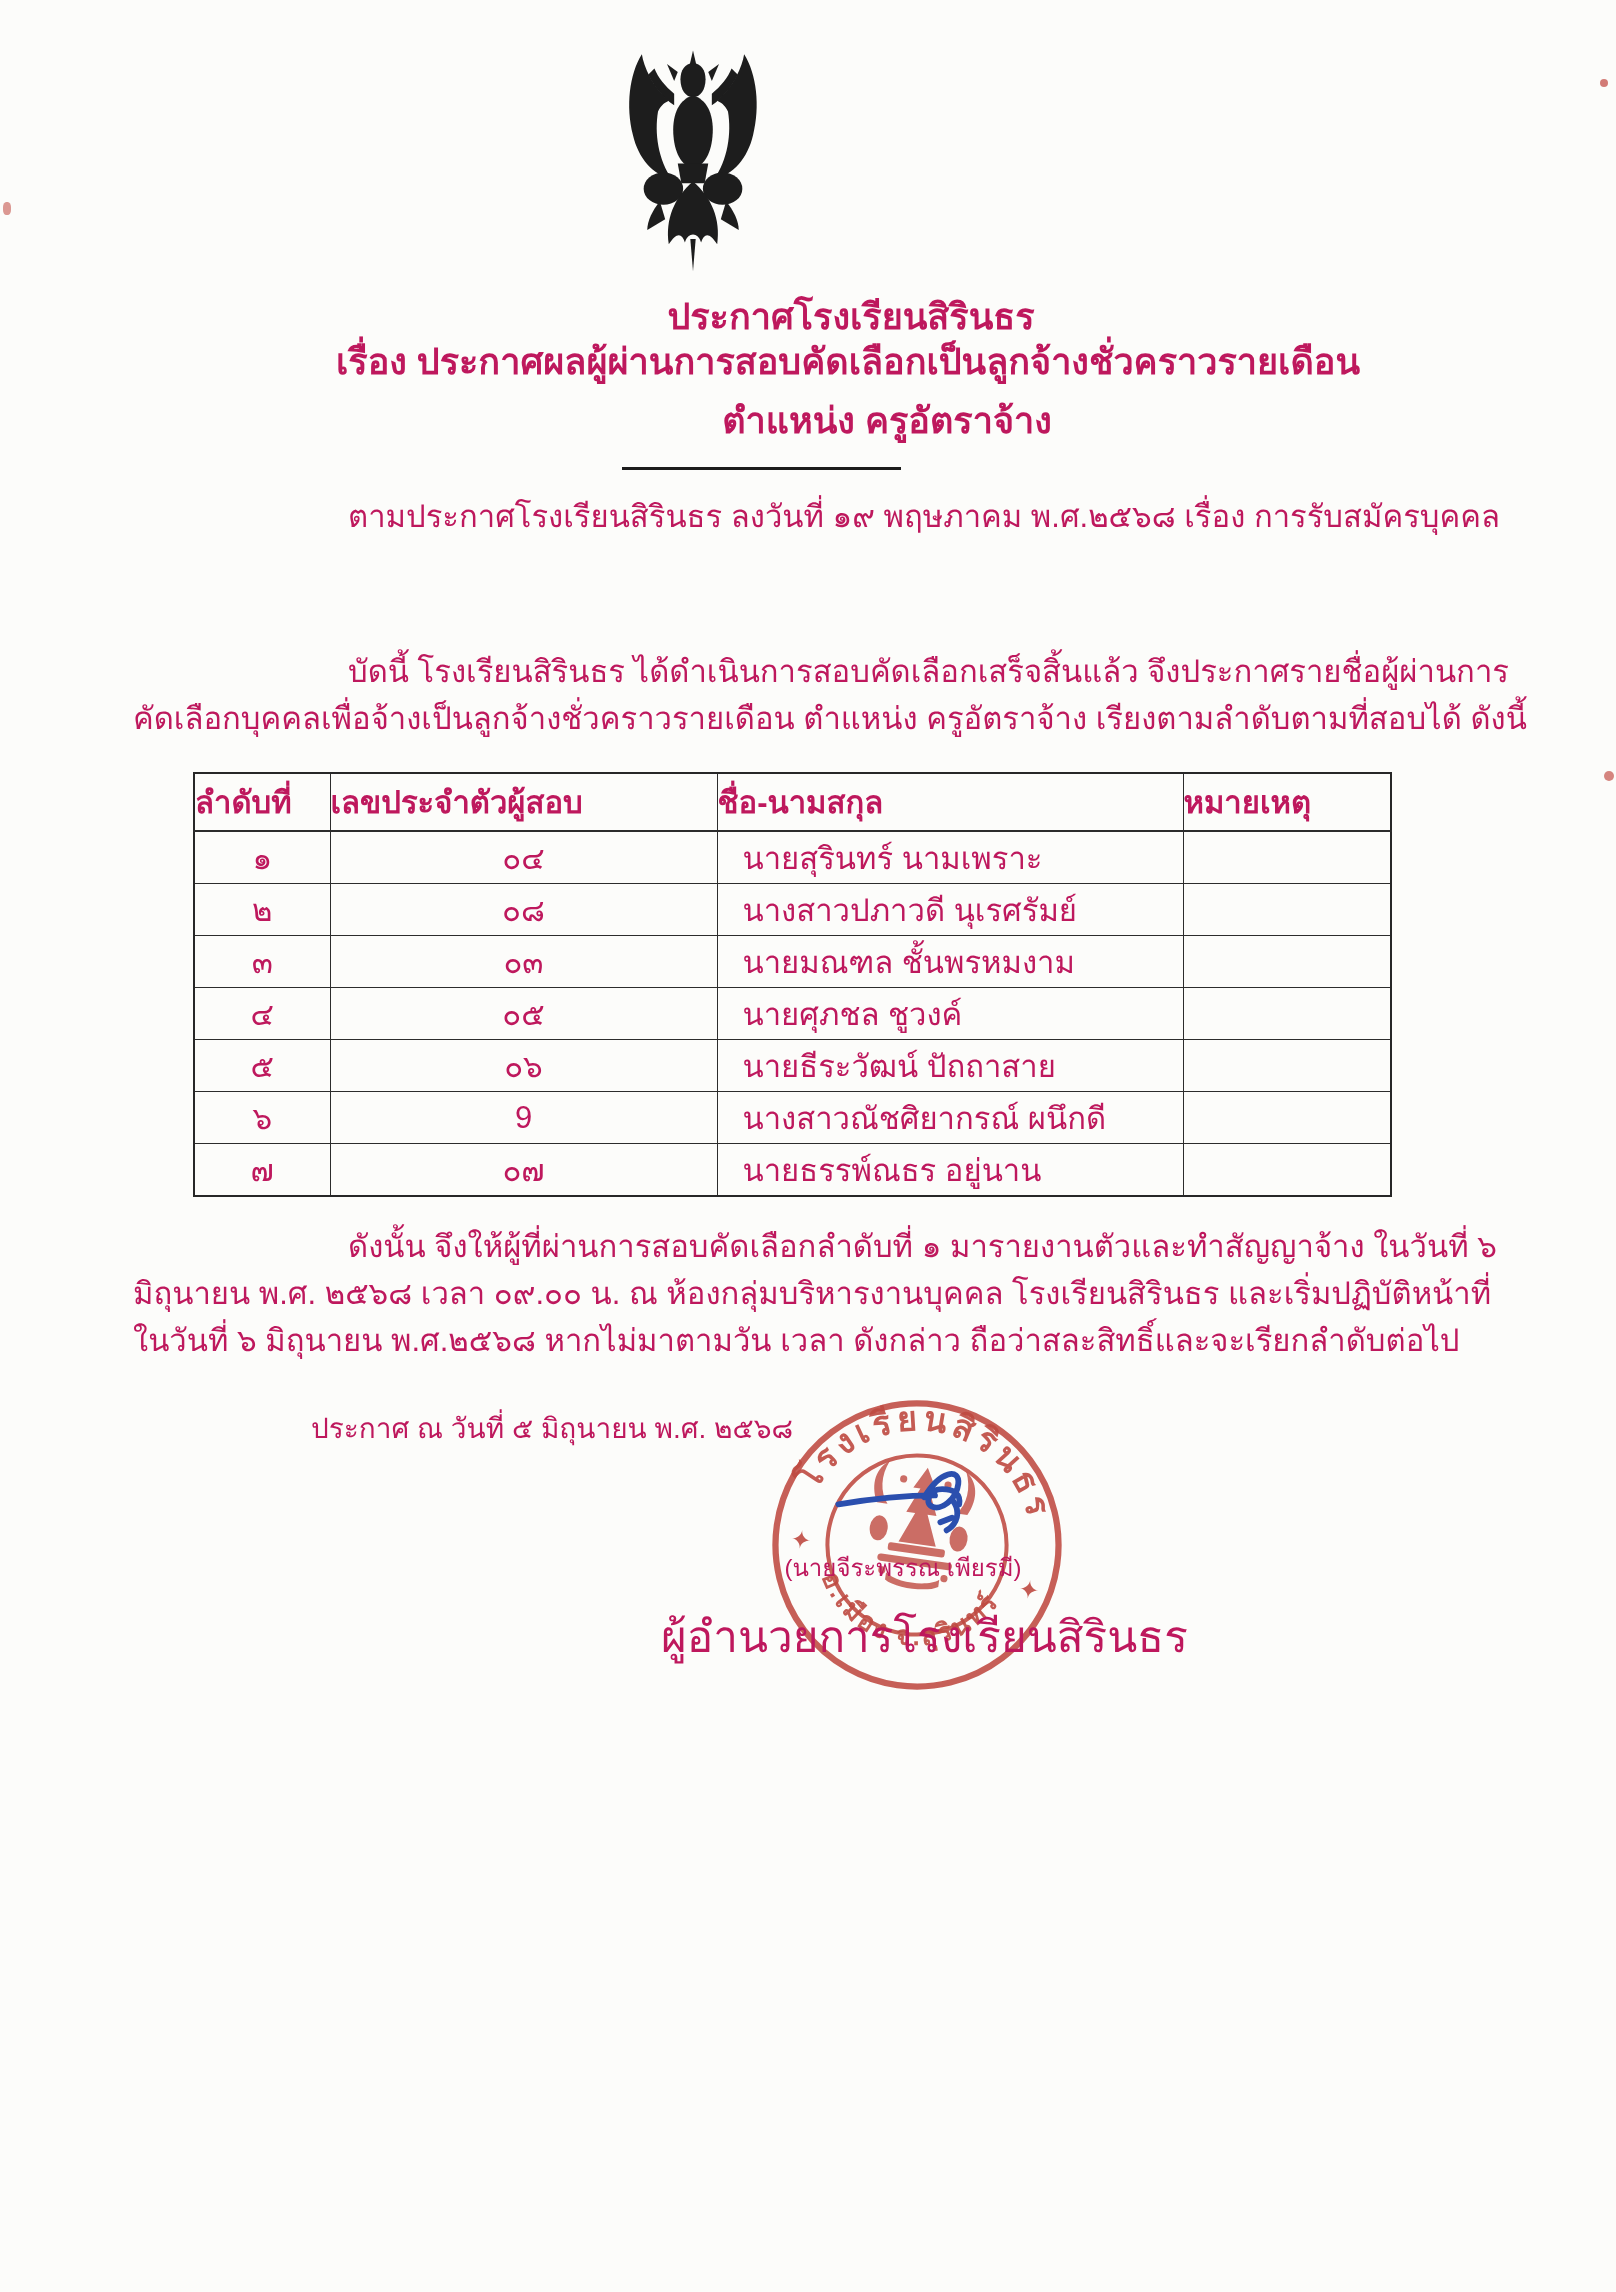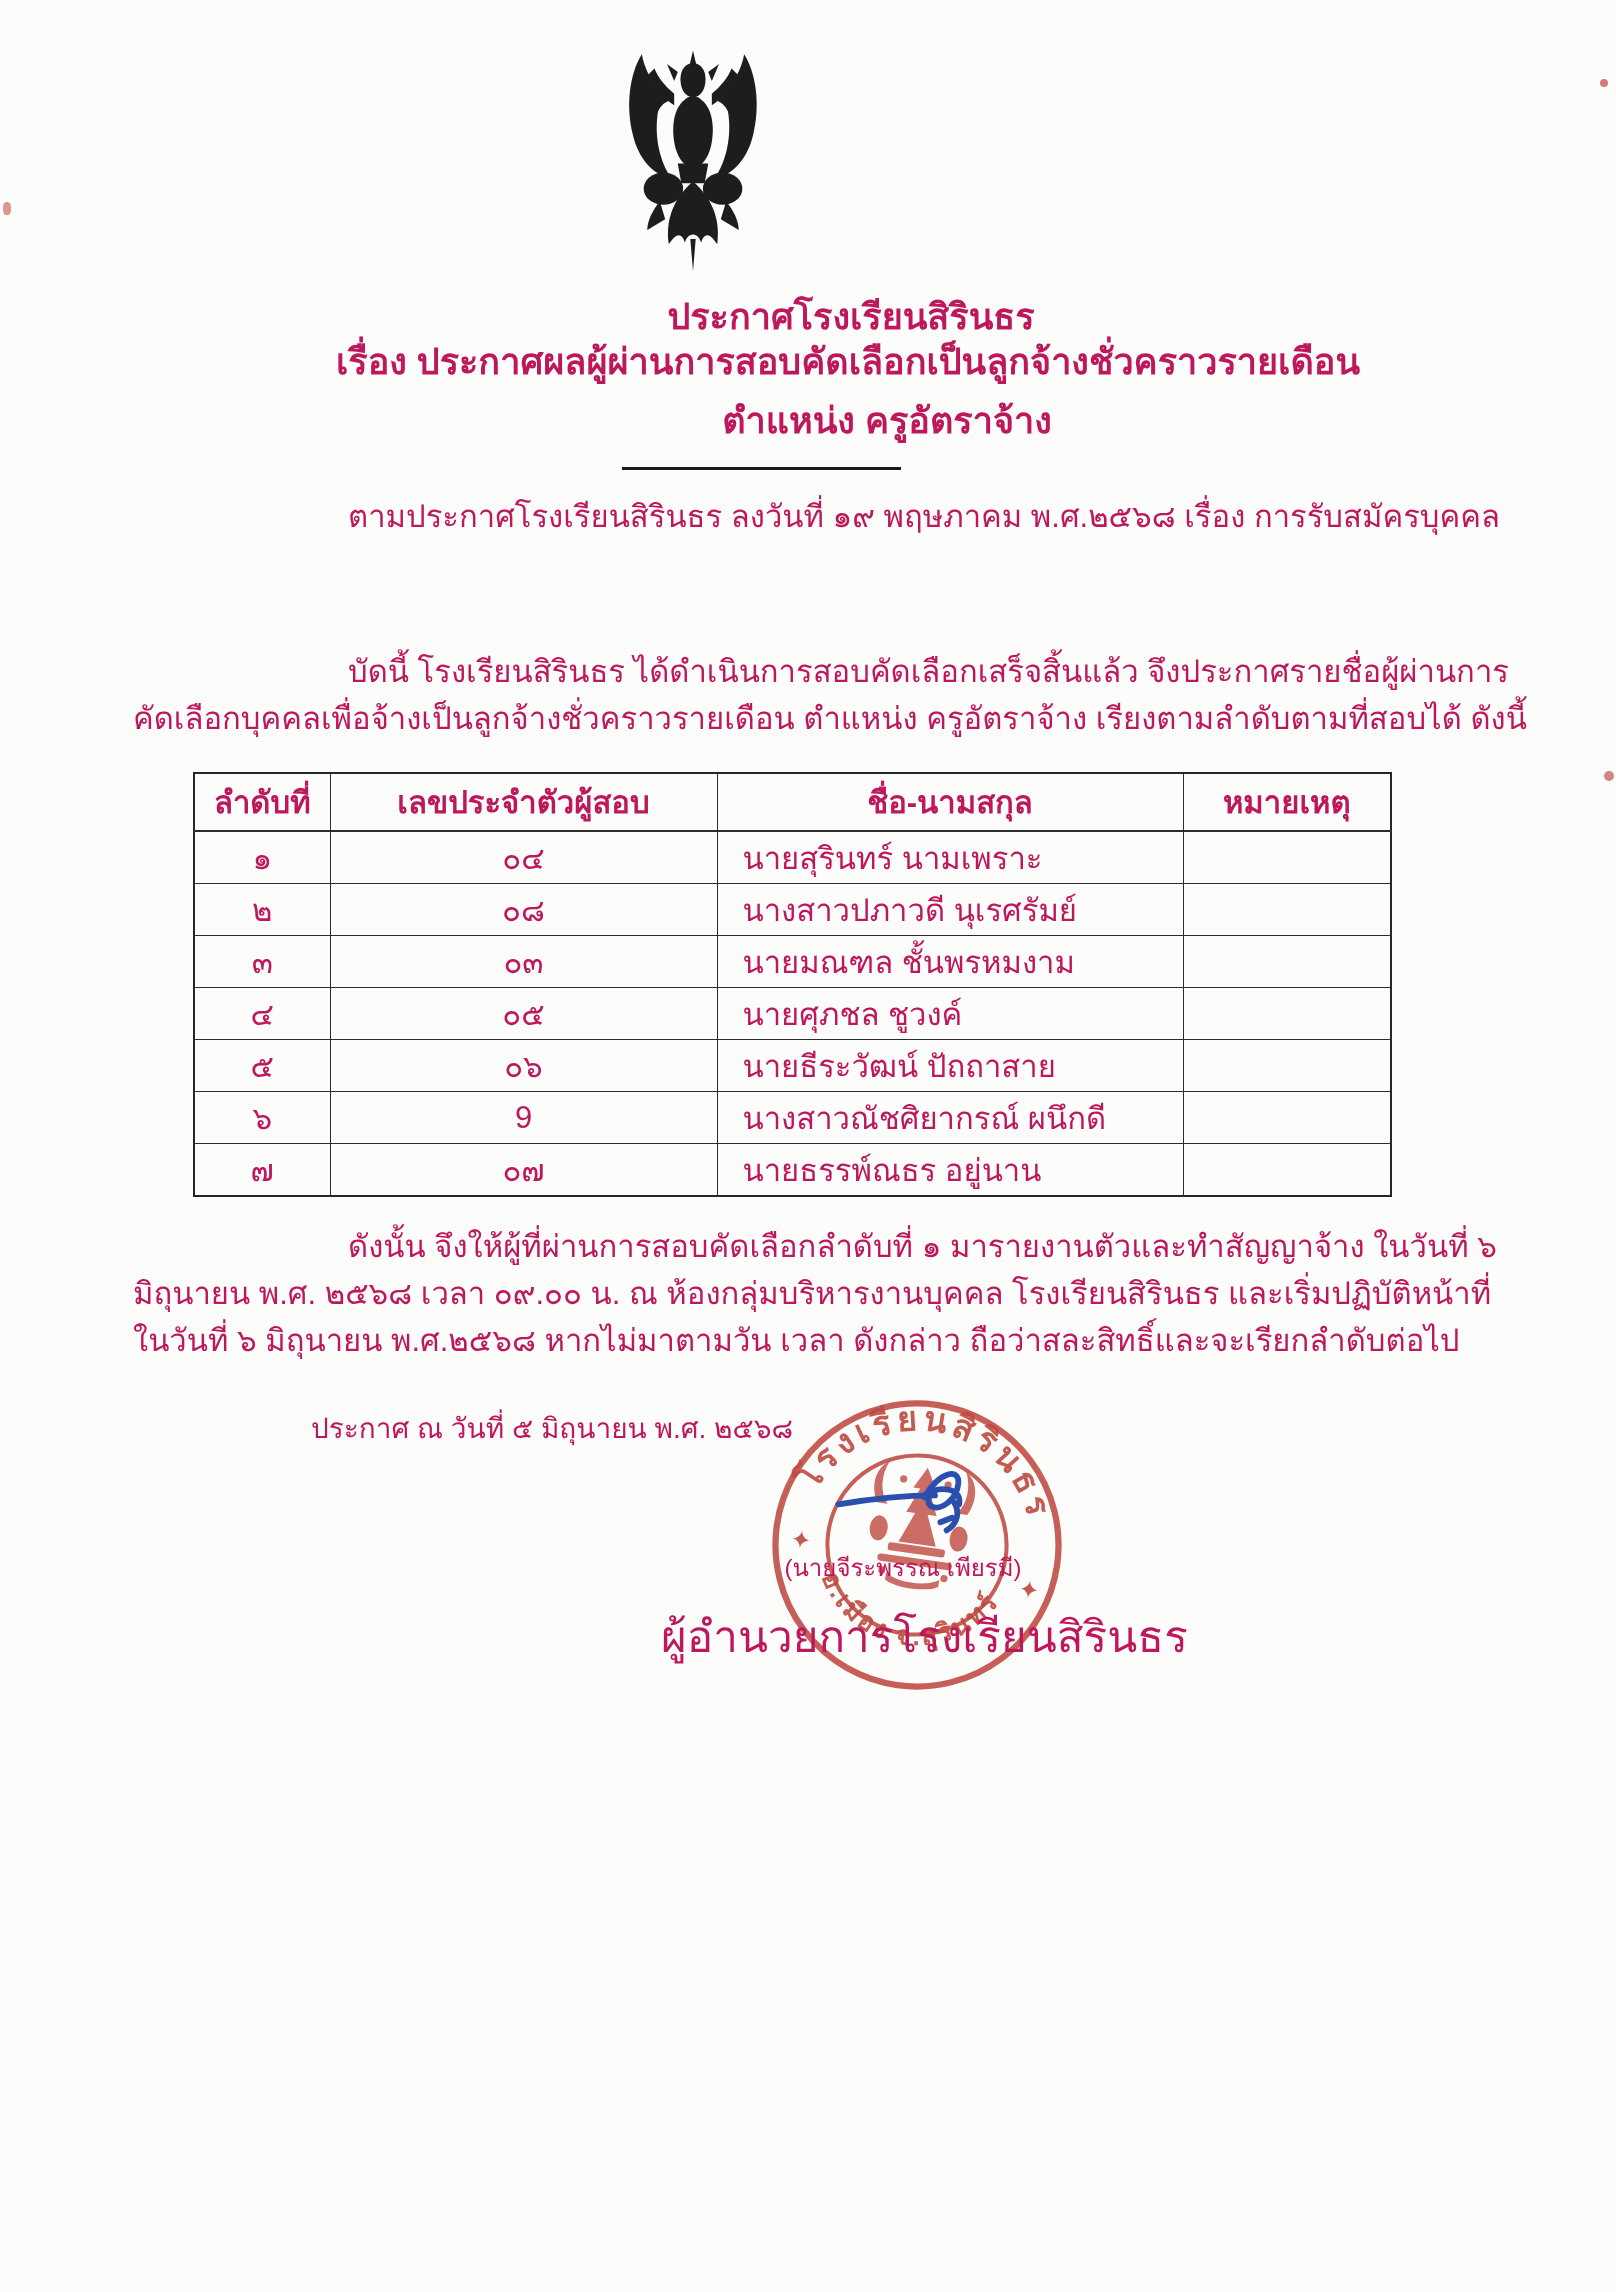--- a/index.html
+++ b/index.html
@@ -33,21 +33,21 @@
   
   .result-table{
     left:193px;top:772px;width:1197px;
     border-collapse:collapse;table-layout:fixed;
     font-size:31px;
   }
   .result-table th,.result-table td{
     border:1.8px solid #2c2c2c;
     padding:0;
   }
-  .result-table th{height:56px;font-weight:bold;text-align:center;border-bottom-width:2.7px;}
+  .result-table th{height:56px;font-weight:bold;text-align:left;border-bottom-width:2.7px;}
   .result-table td{height:51px;text-align:center;}
   .result-table .col-name{text-align:left;padding-left:25px;}
   .result-table{border:2.7px solid #272727;}
   
   .announce{left:311px;top:1406px;font-size:28px;}
   .stamp{left:771px;top:1399px;width:292px;height:292px;z-index:1;}
   .signature{left:833px;top:1463px;width:170px;height:81px;z-index:3;}
   .signer-name{left:679px;top:1548px;width:448px;text-align:center;font-size:24px;z-index:2;}
   .signer-title{left:661px;top:1601px;width:448px;text-align:center;font-size:44px;z-index:2;}
   

